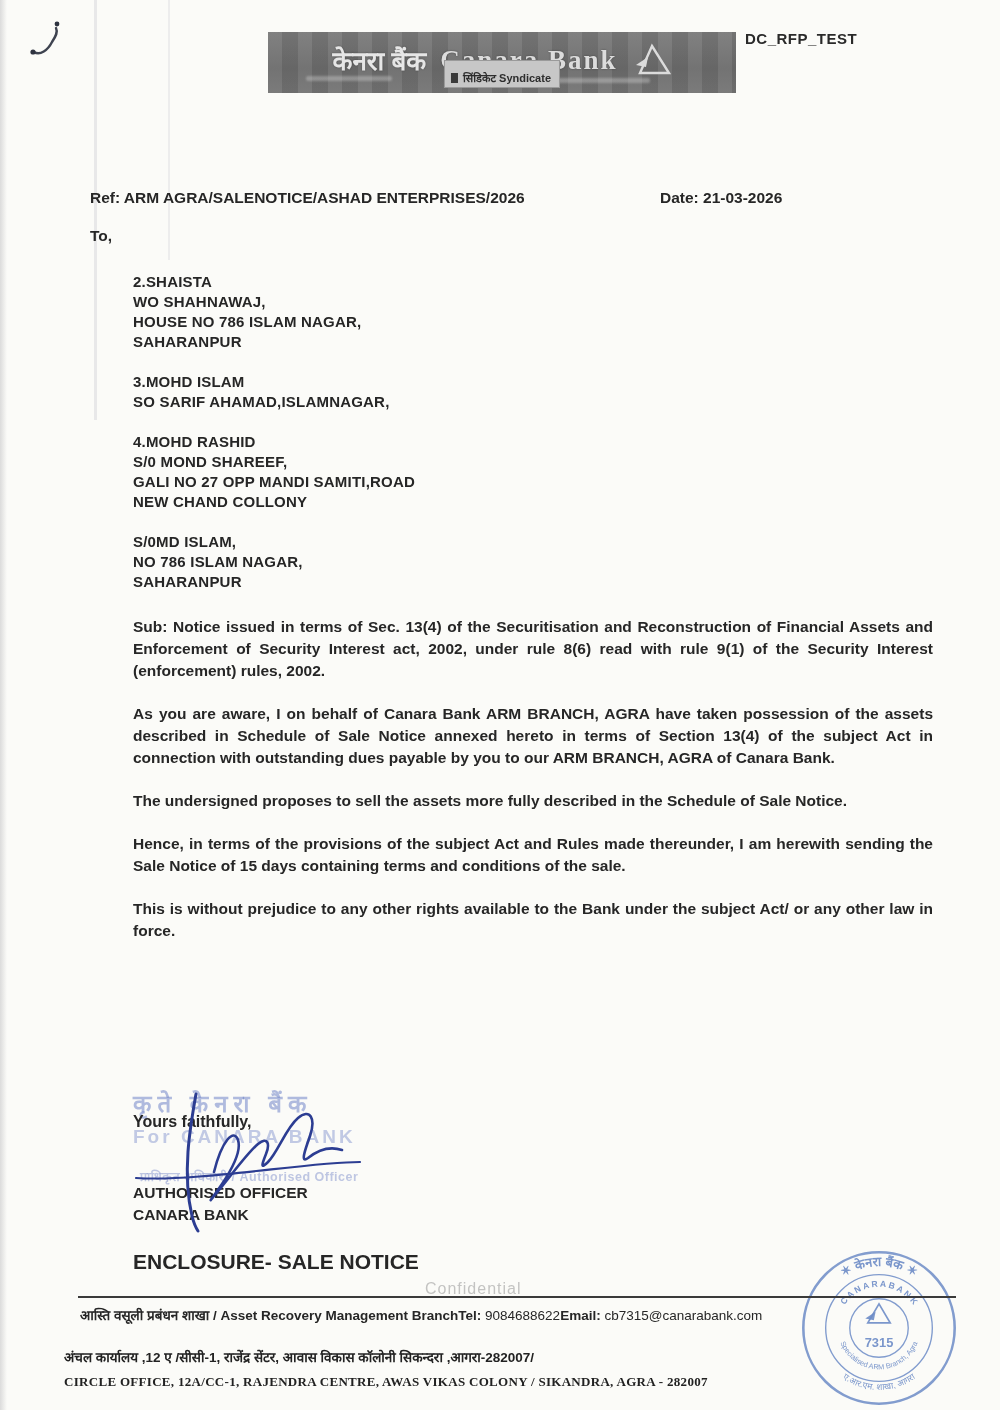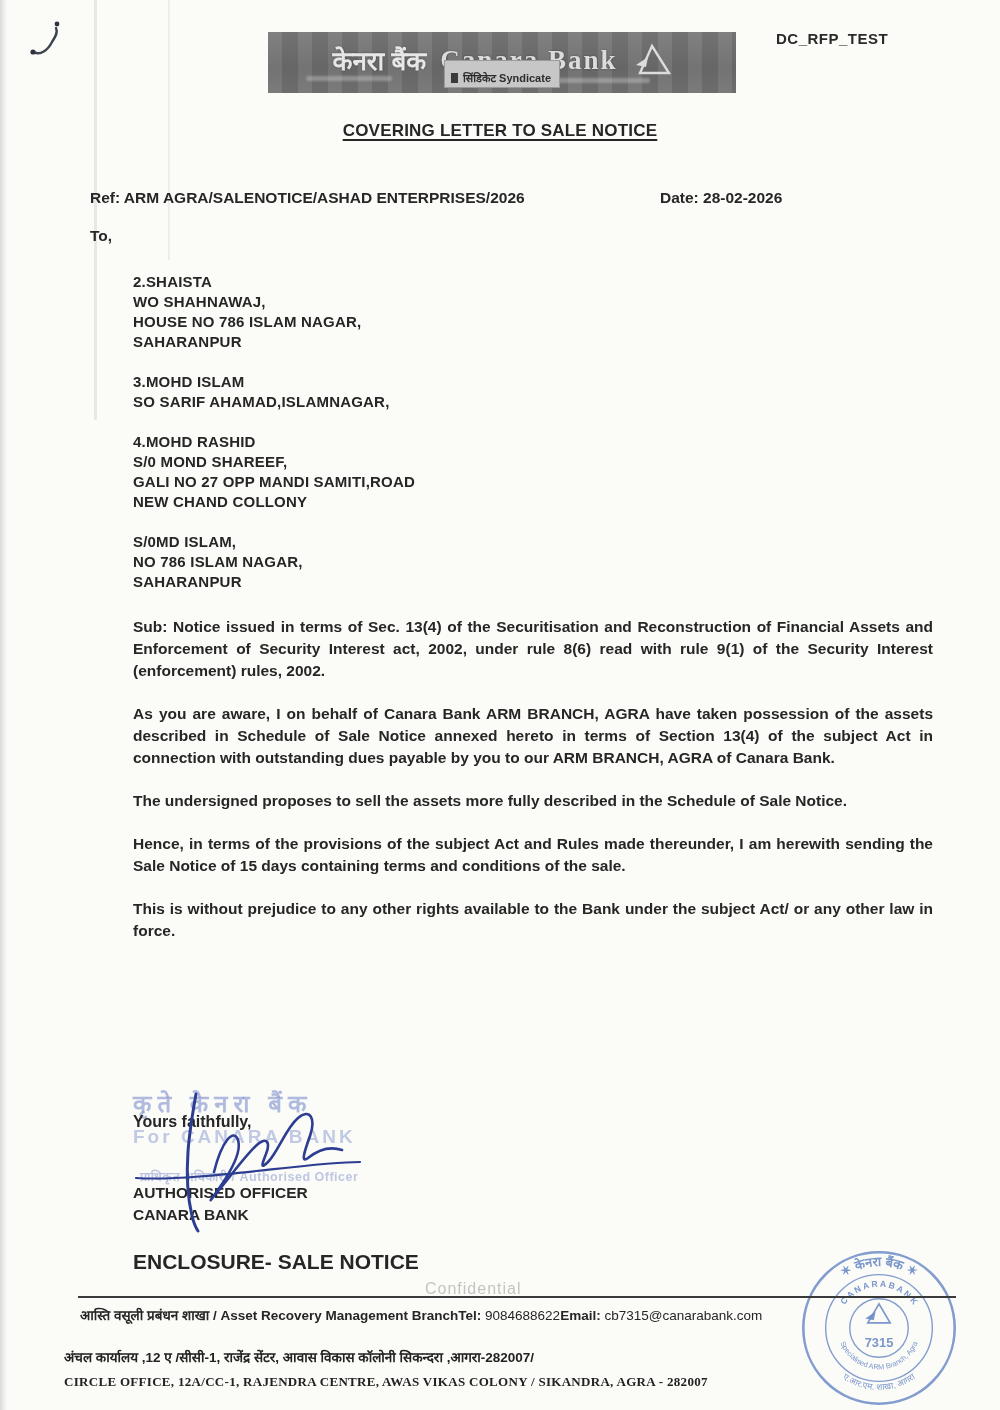--- a/index.html
+++ b/index.html
@@ -28,21 +28,21 @@
   .banner-smudge{position:absolute;height:5px;background:rgba(220,220,220,.35);border-radius:2px;filter:blur(1px);}
   .smudge-1{left:38px;top:44px;width:86px;}
   .smudge-2{left:262px;top:46px;width:120px;}
   .syndicate-box{
     position:absolute;left:50%;transform:translateX(-50%);bottom:5px;
     background:#c7c7c7;border:1px solid #9a9a9a;padding:9px 8px 2px 6px;
     display:flex;align-items:center;gap:5px;
   }
   .syndicate-flag{width:7px;height:10px;background:#3a3a3a;display:inline-block;}
   .syndicate-text{font-size:11px;font-weight:bold;color:#2d2d2d;}
-  .doc-code{position:absolute;left:776px;top:30px;font-size:15px;font-weight:bold;letter-spacing:.5px;color:#2a2a2a;}
+  .doc-code{position:absolute;left:745px;top:30px;font-size:15px;font-weight:bold;letter-spacing:.5px;color:#2a2a2a;}
   .title{position:absolute;left:0;top:121px;width:100%;text-align:center;font-size:17px;font-weight:bold;letter-spacing:.2px;text-decoration:underline;text-underline-offset:3px;text-decoration-thickness:2px;}
 
   
   .ref-line{position:absolute;left:90px;top:189px;font-size:15.5px;font-weight:bold;}
   .date-line{position:absolute;left:660px;top:189px;font-size:15.5px;font-weight:bold;}
   .to-line{position:absolute;left:90px;top:227px;font-size:15.5px;font-weight:bold;}
 
   
   .letter-col{position:absolute;left:133px;top:272px;width:800px;}
   .addr-block{margin:0 0 20px 0;}
@@ -97,24 +97,23 @@
     <div class="syndicate-box">
       <span class="syndicate-flag"></span>
       <span class="syndicate-text">
         <span>सिंडिकेट</span>
         <span>Syndicate</span>
       </span>
     </div>
   </div>
 
   <div class="doc-code">DC_RFP_TEST</div>
-  <div class="title">COVERING LETTER TO SALE NOTICE</div>
 
   <div class="ref-line">Ref: ARM AGRA/SALENOTICE/ASHAD ENTERPRISES/2026</div>
-  <div class="date-line">Date: 28-02-2026</div>
+  <div class="date-line">Date: 21-03-2026</div>
   <div class="to-line">To,</div>
 
   <div class="letter-col">
     <div>
         <div class="addr-block">
           <div class="addr-line">2.SHAISTA</div>
           <div class="addr-line">WO SHAHNAWAJ,</div>
           <div class="addr-line">HOUSE NO 786 ISLAM NAGAR,</div>
           <div class="addr-line">SAHARANPUR</div>
         </div>

